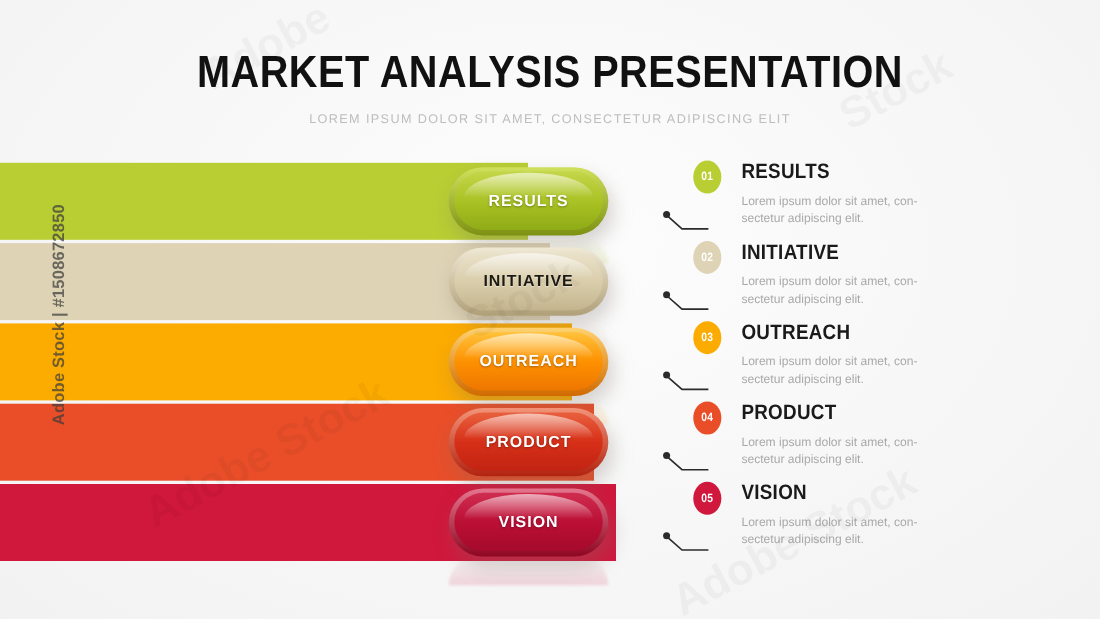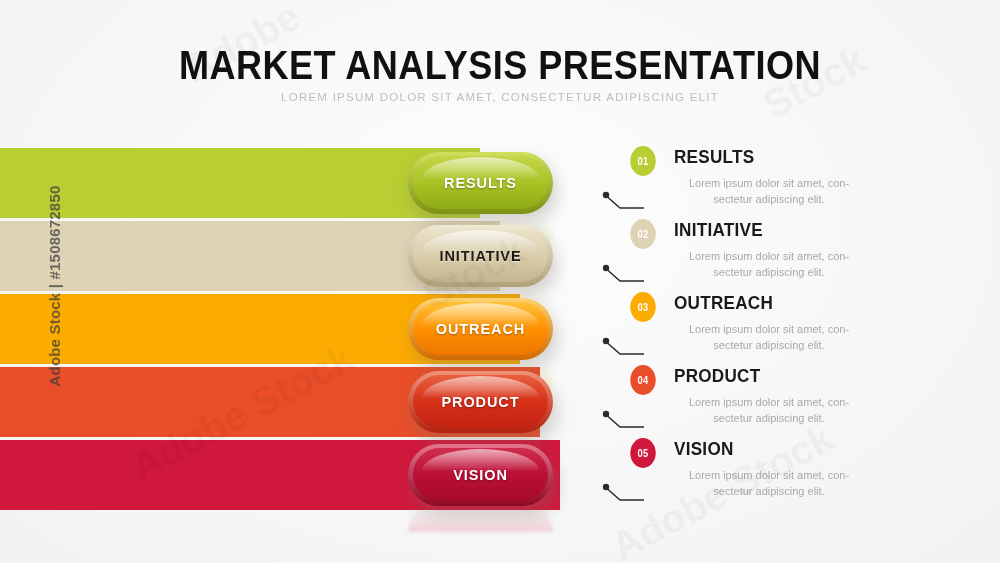--- a/index.html
+++ b/index.html
@@ -34,21 +34,21 @@
     font-size: 41px;
     line-height: 46px;
     font-weight: bold;
     color: #111111;
     letter-spacing: 0.5px;
     transform: scaleX(0.88);
     transform-origin: 50% 50%;
     white-space: nowrap;
   }
   #subtitle {
-    margin-top: 3px;
+    margin-top: 15px;
     font-size: 11.5px;
     letter-spacing: 1.25px;
     color: #bdbdbd;
     white-space: nowrap;
   }
 
   
   .bar {
     position: absolute;
     left: 0;
@@ -137,21 +137,20 @@
   #legend {
     position: absolute;
     left: 628px;
     top: 146px;
     width: 330px;
     z-index: 6;
   }
   .legend-item {
     position: relative;
     height: 73px;
-    text-align: center;
   }
   .badge {
     position: absolute;
     left: 0;
     top: 0;
     width: 30px;
     height: 30px;
     border-radius: 50%;
     display: flex;
     align-items: center;

